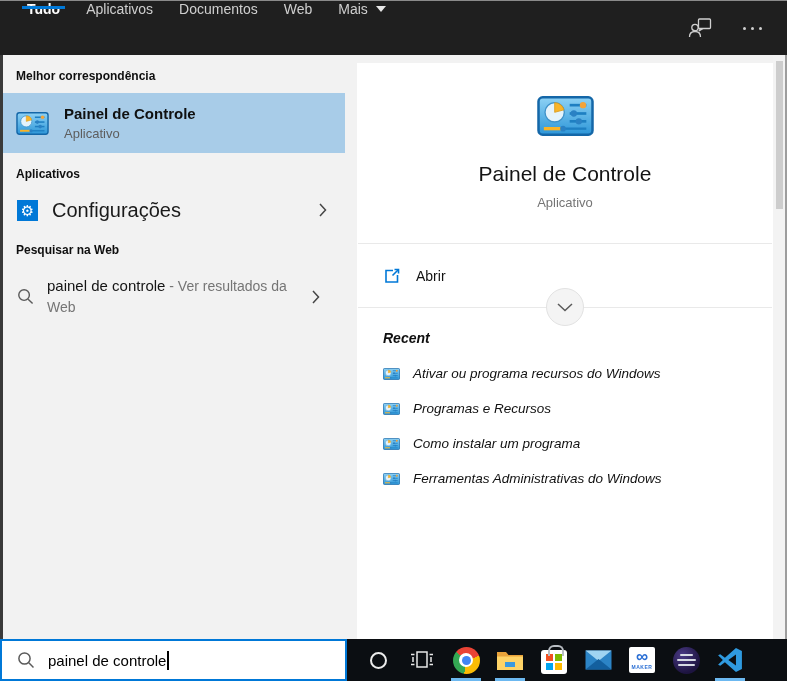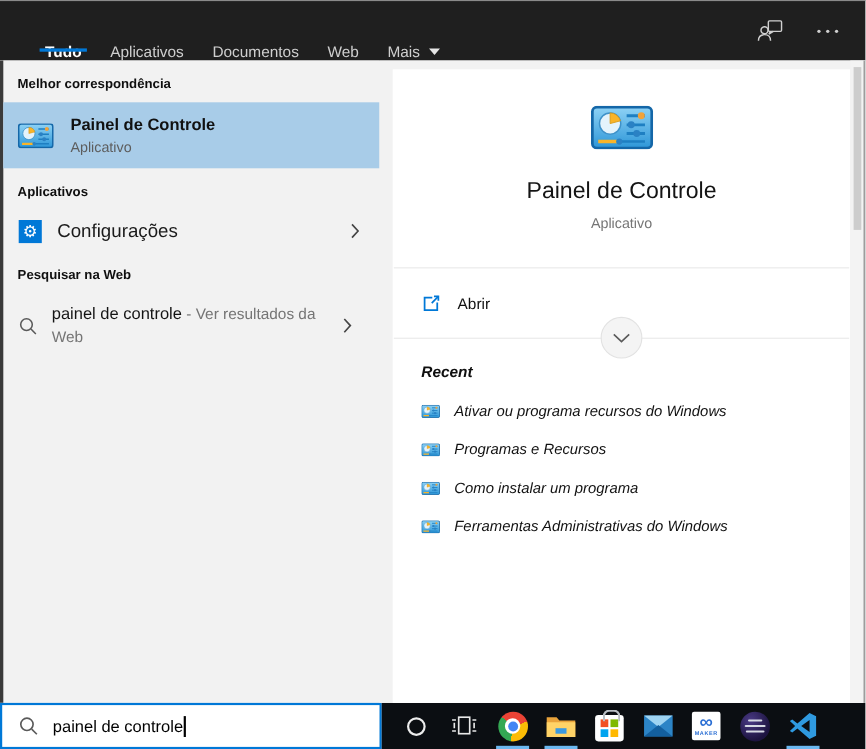--- a/index.html
+++ b/index.html
@@ -2,40 +2,40 @@
 <html style="--accent: #0078d7; --highlight: #a8cce8; --topbar_bg: #1f1f1f; --taskbar_bg: #0b0e12; --panel_bg: #f2f2f2;"><head>
 <meta charset="utf-8">
 <style>
   * { margin:0; padding:0; box-sizing:border-box; }
   html,body { width:787px; height:681px; }
   body { font-family:"Liberation Sans","DejaVu Sans",sans-serif; }
   .screen { width:787px; height:681px; display:flex; flex-direction:column; background:#f2f2f2; overflow:hidden; }
 
   
   .topbar { height:55px; background:var(--topbar_bg,#1f1f1f); border-top:1px solid #8a8a8a; display:flex; align-items:stretch; justify-content:space-between; flex:0 0 auto; }
-  .tabs { display:flex; align-items:flex-end; padding-left:28px; }
+  .tabs { display:flex; align-items:flex-start; padding-left:14px; }
   .tab { position:relative; display:flex; align-items:center; padding:0 13px; color:#cfcfcf; font-size:14px; cursor:default; }
   .tab.active { color:#ffffff; font-weight:bold; }
   .tab.active::after { content:""; position:absolute; left:8px; right:8px; bottom:8px; height:3px; background:var(--accent,#0078d7); }
   .tab .caret { width:0; height:0; border-left:5px solid transparent; border-right:5px solid transparent; border-top:6px solid #e6e6e6; margin-left:8px; }
   .topbar-right { display:flex; align-items:center; padding-right:20px; gap:22px; }
   .tb-btn { display:flex; align-items:center; justify-content:center; width:30px; height:30px; }
   .dots { display:flex; gap:5px; }
   .dots i { width:3px; height:3px; border-radius:50%; background:#cfcfcf; }
 
   
   .body { flex:1 1 auto; display:flex; min-height:0; }
   .left-panel { width:345px; flex:0 0 345px; background:var(--panel_bg,#f2f2f2); border-left:3px solid #3a3a3a; }
   .section-header { font-size:12px; font-weight:bold; color:#0f0f0f; padding:14px 13px 10px 13px; }
   .best-row { height:60px; background:var(--highlight,#a8cce8); display:flex; align-items:center; padding-left:13px; gap:15px; }
   .best-texts .t1 { font-size:15px; font-weight:600; color:#101010; }
   .best-texts .t2 { font-size:13px; color:#5d5d5d; margin-top:4px; }
   .row { display:flex; align-items:center; padding:0 18px 0 14px; }
   .row-settings { height:38px; gap:14px; }
-  .row-label { font-size:17px; color:#1a1a1a; flex:1; }
+  .row-label { font-size:20px; color:#1a1a1a; flex:1; }
   .gear-box { width:21px; height:21px; background:var(--accent,#0078d7); color:#fff; font-size:15px; line-height:21px; text-align:center; }
   .chev { flex:0 0 auto; }
   .row-web { align-items:center; padding-top:8px; padding-bottom:8px; gap:13px; }
   .web-text { flex:1; max-width:252px; font-size:14px; color:#757575; line-height:21px; }
   .web-text .q { font-size:15px; color:#141414; }
 
   
   .right-area { flex:1 1 auto; position:relative; background:#f2f2f2; }
   .card { position:absolute; left:12px; top:8px; right:14px; bottom:0; background:#ffffff; }
   .hero { height:180px; display:flex; flex-direction:column; align-items:center; padding-top:33px; }

